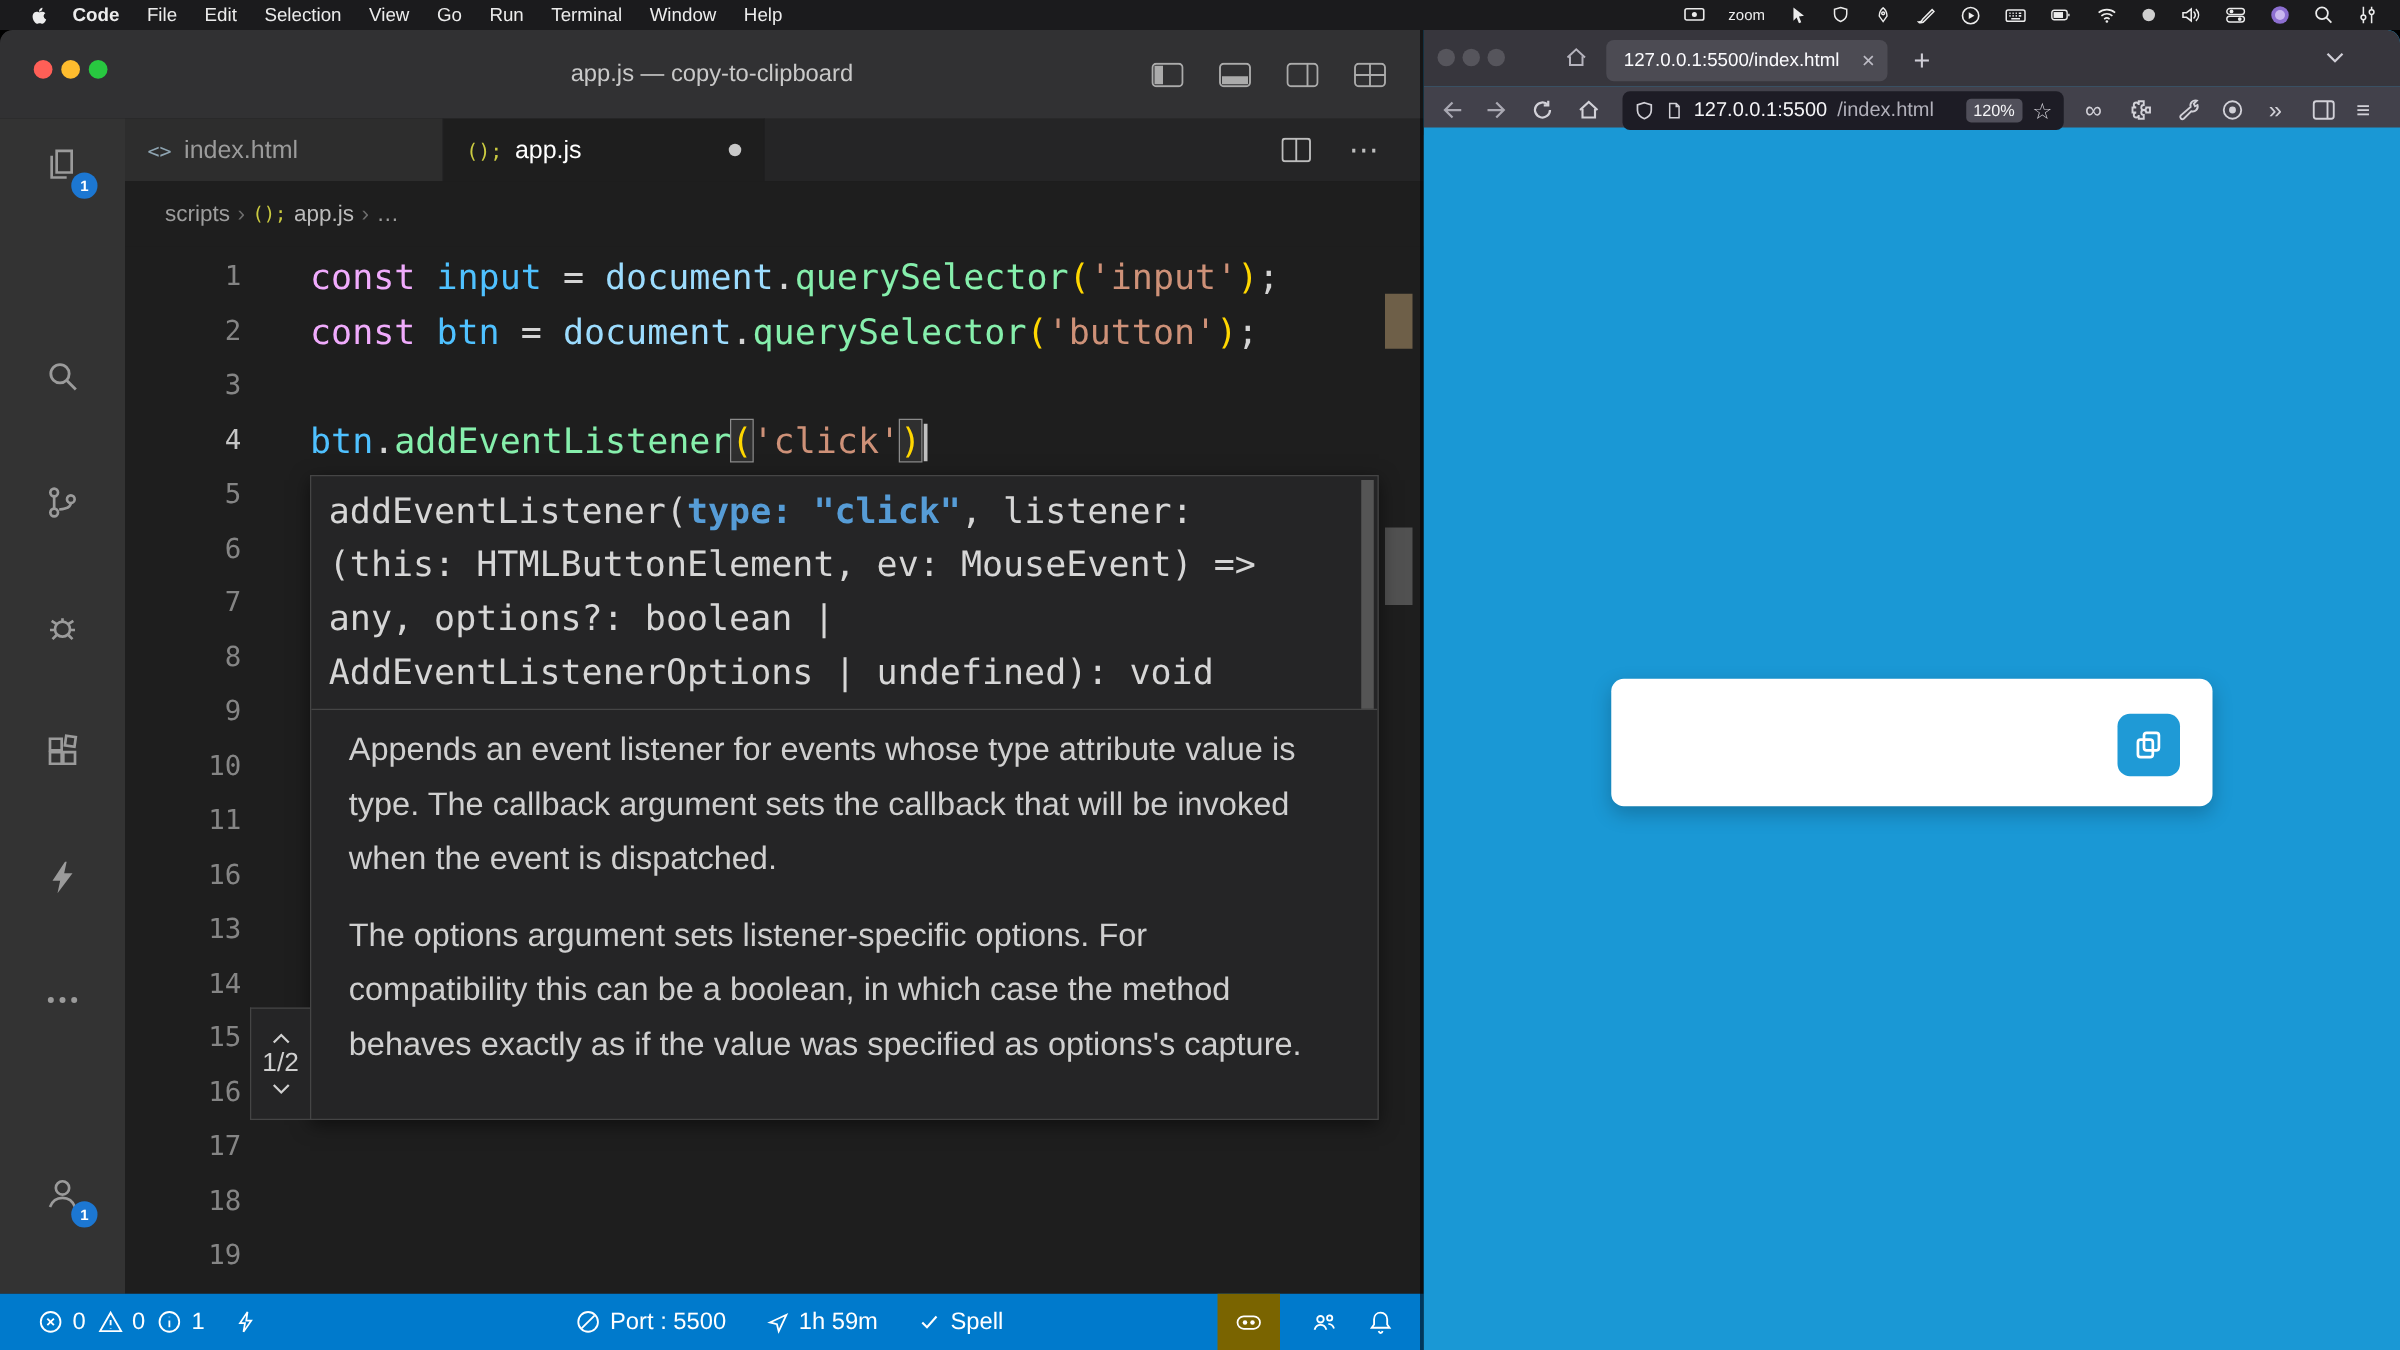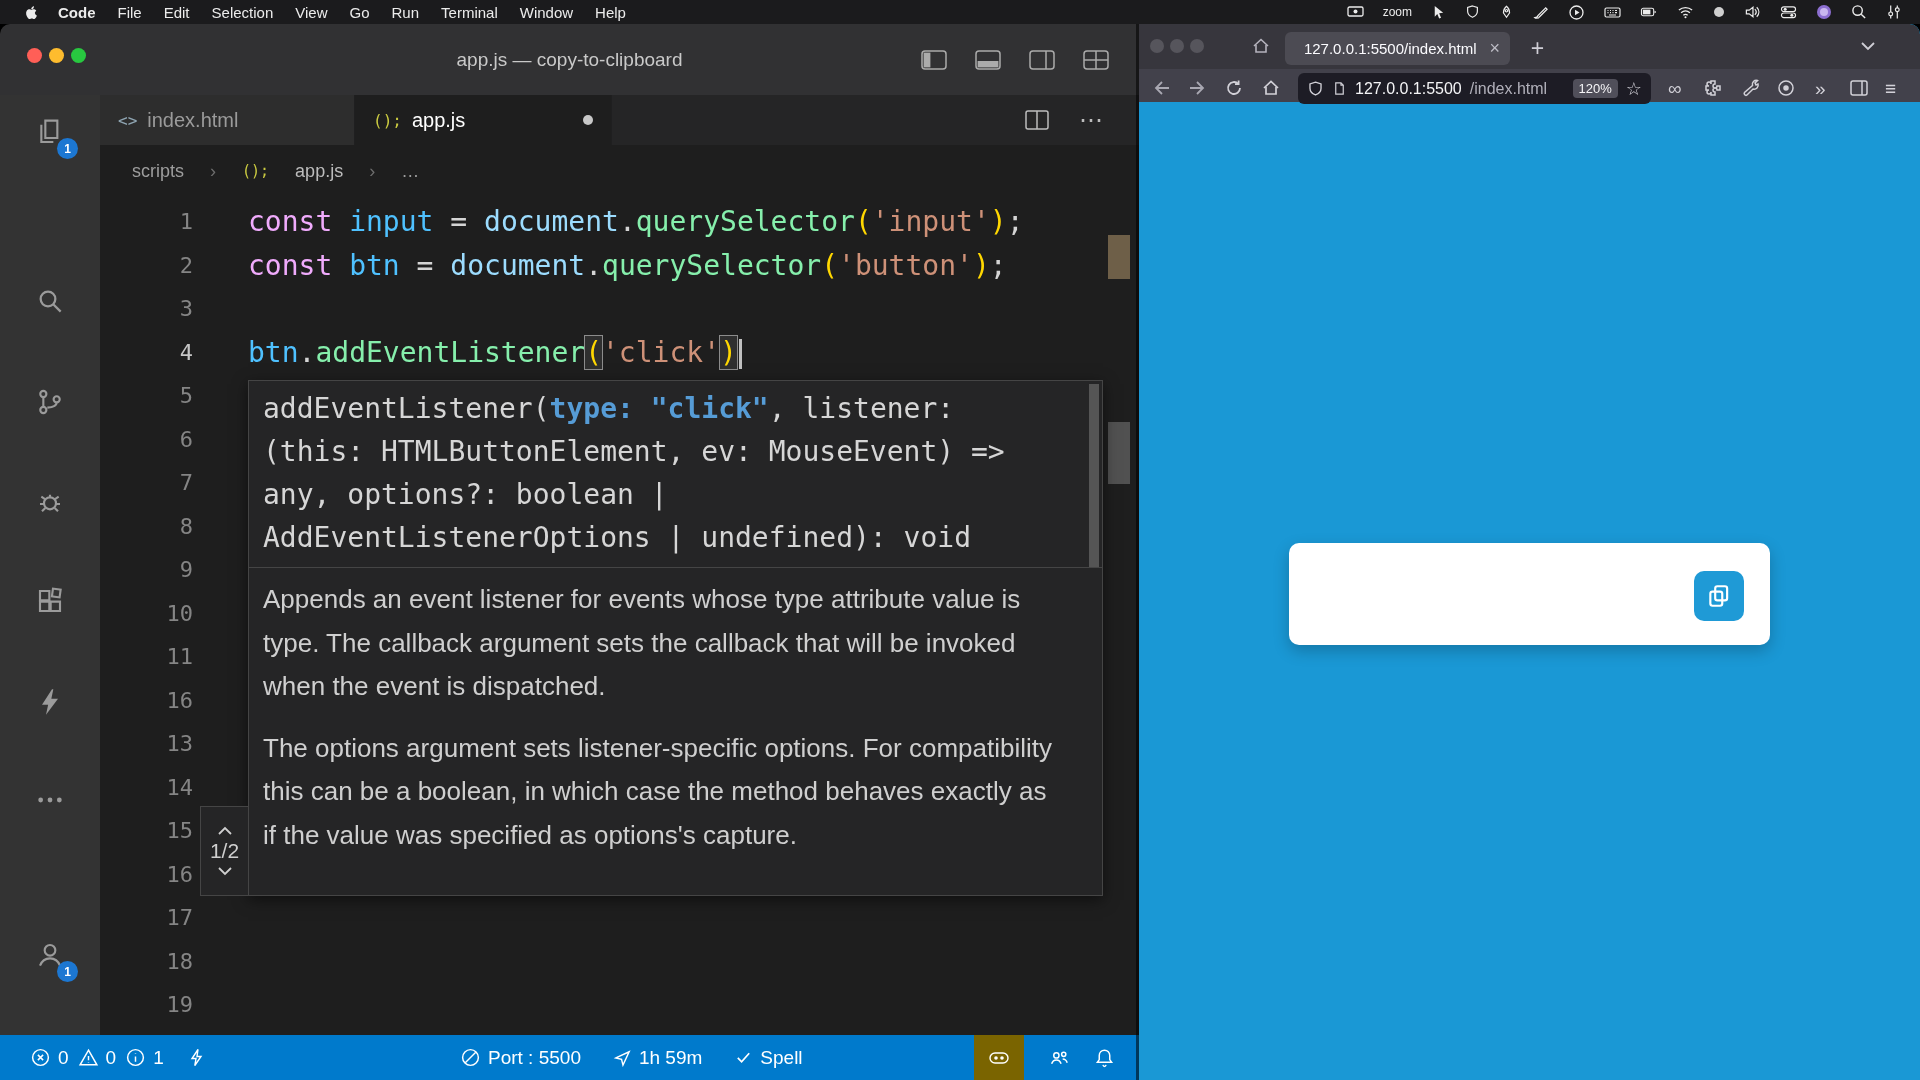--- a/index.html
+++ b/index.html
@@ -42,21 +42,21 @@
   .tab.active { background:#1e1e1e; color:#ffffff; width:257px; }
   .tab-icon { font-family:"DejaVu Sans Mono", monospace; font-size:16px; margin-right:10px; }
   .tab-icon.html { color:#8fa5b2; }
   .tab-icon.js { color:#cbcb41; }
   .tab-dot { width:10px; height:10px; border-radius:50%; background:#c8c8c8; margin-left:auto; }
   .tab.active .tab-label { margin-right:26px; }
   .tab-actions { margin-left:auto; display:flex; align-items:center; gap:30px; padding-right:36px; color:#bdbdbd; }
   .tab-more { font-size:24px; color:#bdbdbd; }
 
   .breadcrumbs { position:absolute; left:100px; top:121px; right:0; height:52px; background:#1e1e1e;
-                 display:flex; align-items:center; gap:26px; padding-left:32px; font-size:18px; color:#9d9d9d; }
+                 display:flex; align-items:center; gap:6px; padding-left:32px; font-size:18px; color:#9d9d9d; }
   .bc-sep { color:#6d6d6d; }
   .bc-file { color:#bcbcbc; }
   .bc-ico { font-family:"DejaVu Sans Mono", monospace; font-size:15px; color:#cbcb41; }
 
   .code-area { position:absolute; left:100px; top:173px; right:0; bottom:45px; padding-top:3px; overflow:hidden; }
   .code-row { display:flex; height:43.5px; line-height:43.5px; font-family:"DejaVu Sans Mono", monospace; font-size:28px; }
   .gutter { width:93px; text-align:right; color:#858585; font-size:22px; flex:none; }
   .gutter.active { color:#c6c6c6; }
   .code-text { padding-left:55px; white-space:pre; }
 
@@ -65,21 +65,21 @@
   .tk-bm{color:#ffd700; outline:1px solid rgba(160,160,160,.85); background:rgba(110,110,110,.22)}
   .tk-cu{display:inline-block;width:3px;height:30px;background:#c0c0c0;vertical-align:middle;margin-left:2px}
   .tk-sd{color:#d6d6d6} .tk-sa{color:#569cd6;font-weight:bold}
 
   .hover-popup { position:absolute; left:248px; top:356px; width:855px; height:516px; background:#252526;
                  border:1px solid #454545; box-shadow:0 4px 14px rgba(0,0,0,.5); z-index:5; overflow:hidden; }
   .sig { font-family:"DejaVu Sans Mono", monospace; font-size:28px; line-height:43px; padding:6px 24px 8px 14px;
          color:#d6d6d6; white-space:pre; }
   .sig-scrollbar { position:absolute; top:3px; right:3px; width:10px; height:183px; background:#555; }
   .hover-divider { height:1px; background:#454545; }
-  .desc { font-size:26px; line-height:43.5px; color:#cfcfcf; padding:10px 16px 0 14px; width:830px; }
+  .desc { font-size:26px; line-height:43.5px; color:#cfcfcf; padding:10px 16px 0 30px; width:830px; }
   .desc p { margin:0 0 18px; }
 
   .pager { position:absolute; left:200px; top:782px; width:48px; height:90px; background:#252526;
            border:1px solid #454545; border-right:none; display:flex; flex-direction:column; align-items:center;
            justify-content:center; gap:3px; z-index:6; color:#cfcfcf; }
   .pager-count { font-size:21px; }
   .pager-btn { color:#cfcfcf; }
 
   .decor { position:absolute; width:22px; }
   .decor1 { left:1108px; top:211px; height:44px; background:#6e5f48; }
@@ -94,21 +94,21 @@
   .copilot-box { width:50px; height:45px; background:#7a6400; display:flex; align-items:center; justify-content:center; }
 
   
   .browser { position:absolute; left:1139px; top:24px; width:781px; height:1056px; background:#1a98d5;
              border-top-right-radius:10px; overflow:hidden; box-shadow:-3px 0 0 rgba(0,0,0,.55); }
   .b-tabbar { position:relative; height:45px; background:#37363d; border-top-right-radius:10px; }
   .b-lights { position:absolute; left:11px; top:15px; display:flex; gap:6px; }
   .b-light { width:14px; height:14px; border-radius:50%; background:#56555c; }
   .ff-view { position:absolute; left:112px; top:12px; color:#b5b3bd; }
   .b-tab { position:absolute; left:146px; top:8px; width:225px; height:33px; background:#4c4b53; border-radius:6px;
-           display:flex; align-items:center; padding:0 10px 0 14px; color:#fbfbfe; font-size:15px;text-align:center; }
+           display:flex; align-items:center; padding:0 10px 0 14px; color:#fbfbfe; font-size:15px; }
   .b-tab-title { flex:1; white-space:nowrap; overflow:hidden; }
   .b-tab-close { color:#bdbcc5; font-size:18px; padding-left:8px; }
   .b-newtab { position:absolute; left:382px; top:8px; width:33px; height:33px; display:flex; align-items:center;
               justify-content:center; color:#cfced6; font-size:23px; }
   .b-alltabs { position:absolute; right:44px; top:16px; color:#cfced6; }
 
   .b-navbar { position:relative; height:33px; background:#42414b; }
   .nv { position:absolute; top:9px; color:#d2d1d8; }
   .nv-back{left:12px; color:#a9a8b2;} .nv-fwd{left:49px; color:#a9a8b2;} .nv-reload{left:85px;} .nv-home{left:122px;}
   .urlbar { position:absolute; left:159px; top:4px; width:353px; height:31px; background:#1d1c25; border-radius:6px;

